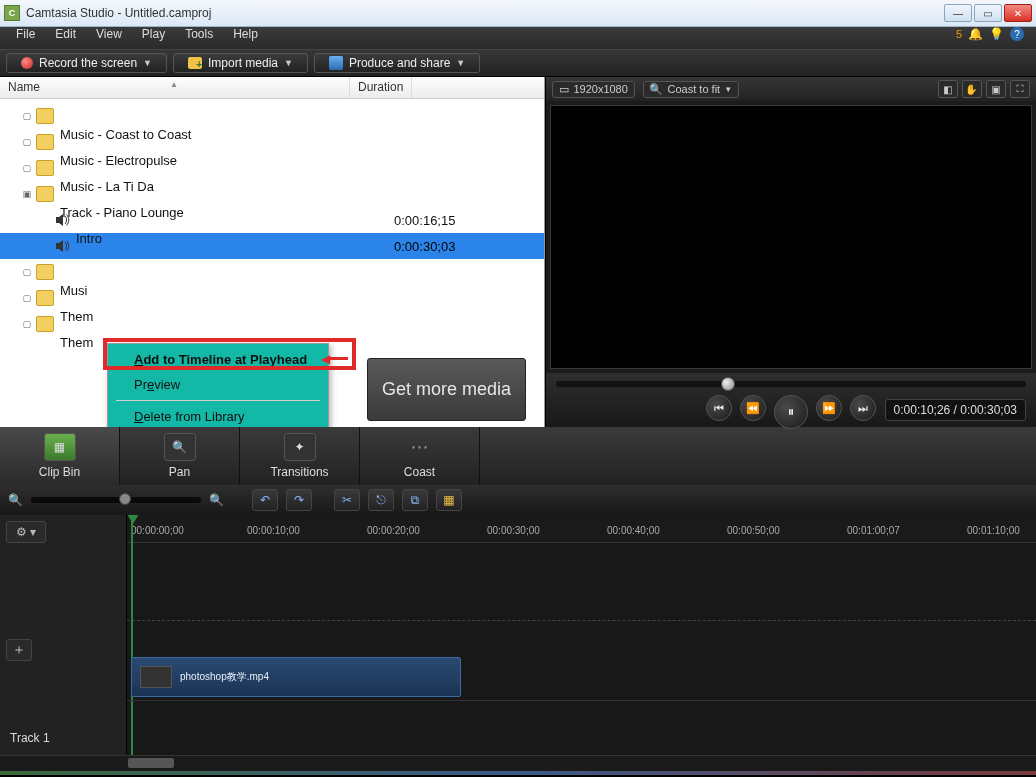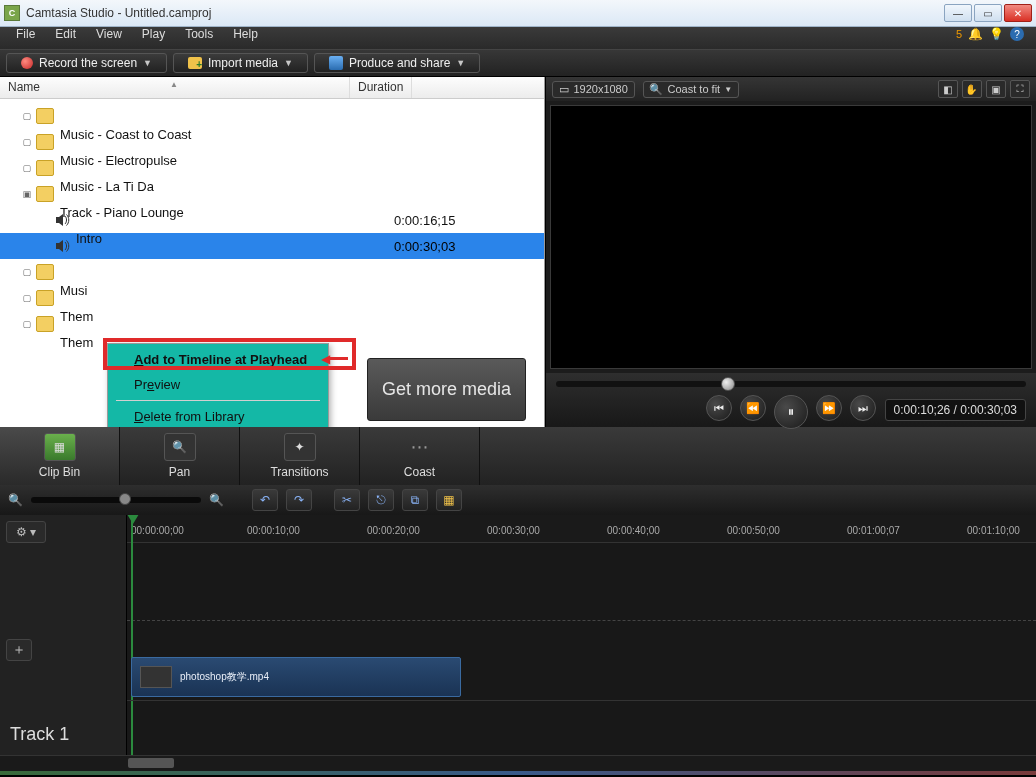--- a/index.html
+++ b/index.html
@@ -89,21 +89,21 @@
 .mag{color:#bbb;font-size:12px;}
 .zslide{width:170px;height:6px;background:#0a0a0a;border-radius:3px;position:relative;}
 .zslide .k{position:absolute;top:-4px;left:88px;width:12px;height:12px;border-radius:50%;background:#888;border:1px solid #444;}
 .tlbtn{width:26px;height:22px;border:1px solid #444;background:linear-gradient(#3a3a3a,#222);border-radius:3px;display:flex;align-items:center;justify-content:center;color:#8ab4f8;font-size:12px;cursor:pointer;}
 .tlbtn.y{color:#f0c24a;}
 
 .tlbody{flex:1;display:flex;position:relative;}
 .tlgutter{width:127px;background:#222;border-right:1px solid #000;display:flex;flex-direction:column;}
 .gear{margin:6px;width:40px;height:22px;border:1px solid #444;background:#2a2a2a;border-radius:3px;display:flex;align-items:center;justify-content:center;color:#bbb;font-size:12px;cursor:pointer;}
 .addbtn{margin:6px;margin-top:90px;width:26px;height:22px;border:1px solid #444;background:#2a2a2a;border-radius:3px;display:flex;align-items:center;justify-content:center;color:#bbb;font-size:14px;cursor:pointer;}
-.trklabel{padding:10px;color:#ddd;font-size:18px;}
+.trklabel{padding:10px;color:#ddd;font-size:12px;}
 
 .tltracks{flex:1;position:relative;overflow:hidden;}
 .ruler{height:28px;background:#1a1a1a;border-bottom:1px solid #333;position:relative;font-size:10px;color:#aaa;}
 .ruler .lbl{position:absolute;top:10px;transform:translateX(-0%);}
 .playhead{position:absolute;top:0;bottom:0;border-left:2px solid #2b8a3e;}
 .playhead .tri{position:absolute;top:-1px;left:-6px;width:0;height:0;border-left:6px solid transparent;border-right:6px solid transparent;border-top:10px solid #2b8a3e;}
 .trkempty{height:78px;border-bottom:1px dashed #444;}
 .trkmain{height:46px;position:relative;border-bottom:1px solid #333;margin-top:34px;}
 .clipblk{position:absolute;top:2px;height:40px;background:linear-gradient(#2a4a72,#1a3354);border:1px solid #3a6aa0;border-radius:2px;display:flex;align-items:center;gap:8px;color:#e8eef8;font-size:10px;padding-left:8px;}
 .clipblk .thumb{width:32px;height:22px;background:#333;border:1px solid #555;}

